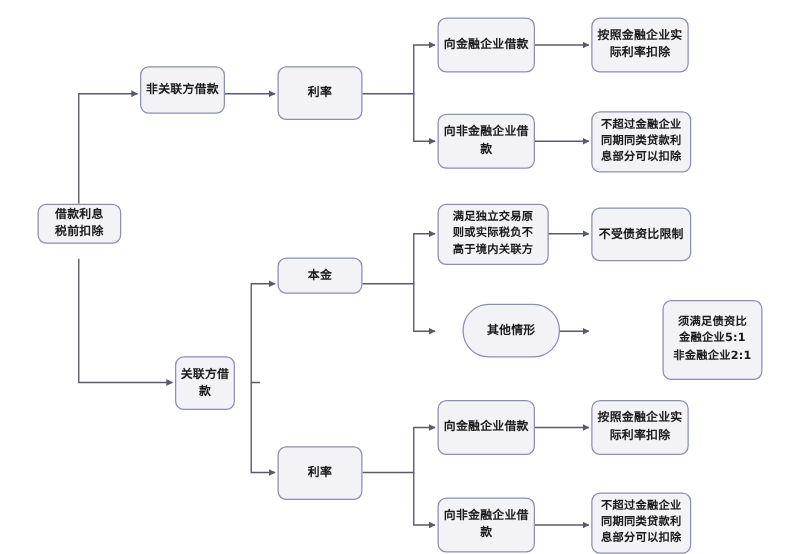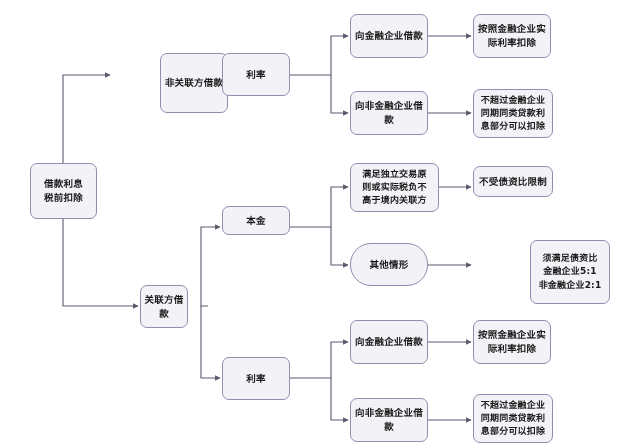--- a/index.html
+++ b/index.html
@@ -73,24 +73,24 @@
       <path d="M 430 187 L 471 187"></path>
       <path d="M 428 265 L 471 265"></path>
 
       <path d="M 290 378 L 331 378 L 331 342 L 348 342"></path>
       <path d="M 331 378 L 331 420 L 348 420"></path>
       <path d="M 428 342 L 471 342"></path>
       <path d="M 428 420 L 471 420"></path>
     </g>
   </svg>
 
-  <div class="node" style="left:30px;top:163px;width:67px;height:56px;">借款利息
+  <div class="node" style="left:30px;top:163px;width:67px;height:32px;">借款利息
 税前扣除</div>
 
-  <div class="node" style="left:112px;top:53px;width:68px;height:60px;margin-left:48px;">非关联方借款</div>
+  <div class="node" style="left:112px;top:53px;width:68px;height:38px;">非关联方借款</div>
 
   <div class="node" style="left:222px;top:53px;width:68px;height:43px;">利率</div>
 
   <div class="node" style="left:350px;top:14px;width:78px;height:44px;">向金融企业借款</div>
 
   <div class="node" style="left:473px;top:14px;width:78px;height:44px;">按照金融企业实
 际利率扣除</div>
 
   <div class="node" style="left:350px;top:91px;width:78px;height:44px;">向非金融企业借
 款</div>
@@ -100,23 +100,23 @@
 息部分可以扣除</div>
 
   <div class="node" style="left:140px;top:285px;width:48px;height:43px;">关联方借款</div>
 
   <div class="node" style="left:222px;top:206px;width:68px;height:29px;">本金</div>
 
   <div class="node wide-text" style="left:350px;top:163px;width:89px;height:49px;">满足独立交易原
 则或实际税负不
 高于境内关联方</div>
 
-  <div class="node" style="left:473px;top:166px;width:80px;height:31px;">不受债资比限制</div>
+  <div class="node" style="left:473px;top:166px;width:80px;height:43px;">不受债资比限制</div>
 
-  <div class="node" style="left:350px;top:243px;width:78px;height:43px;border-radius:21px;">其他情形</div>
+  <div class="node" style="left:370px;top:243px;width:78px;height:43px;border-radius:21px;">其他情形</div>
 
   <div class="node wide-text" style="left:494px;top:240px;width:80px;height:64px;margin-left:36px;">须满足债资比
 金融企业5:1
 非金融企业2:1</div>
 
   <div class="node" style="left:222px;top:357px;width:68px;height:43px;">利率</div>
 
   <div class="node" style="left:350px;top:320px;width:78px;height:44px;">向金融企业借款</div>
 
   <div class="node" style="left:473px;top:320px;width:78px;height:44px;">按照金融企业实

